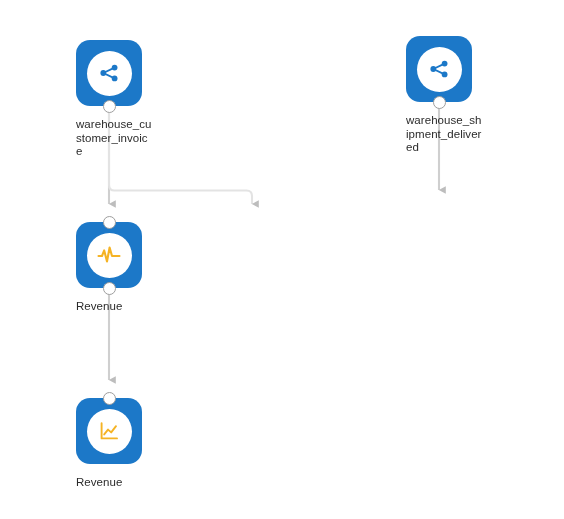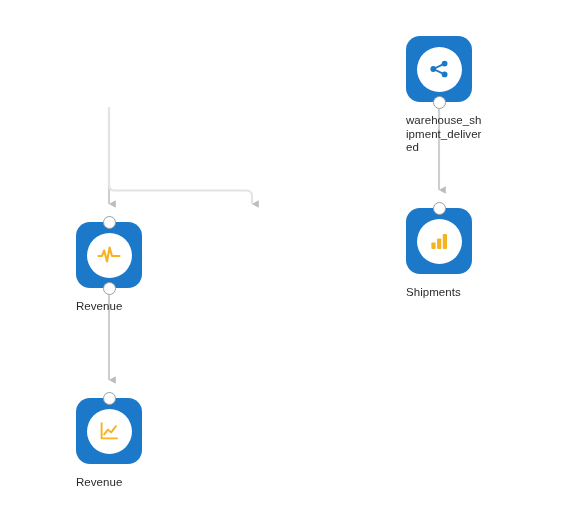--- a/index.html
+++ b/index.html
@@ -101,20 +101,37 @@
 
     <path d="M109 107 L109 204" fill="none" stroke="#cfcfcf" stroke-width="2.1" marker-end="url(#arrowhead)"></path>
 
     <path d="M109 107 L109 185 Q109 190.5 114.5 190.5 L246.5 190.5 Q252 190.5 252 196 L252 204" fill="none" stroke="#e3e3e3" stroke-width="2.1" marker-end="url(#arrowhead)"></path>
 
     <path d="M109 289 L109 380" fill="none" stroke="#cfcfcf" stroke-width="2.1" marker-end="url(#arrowhead)"></path>
 
     <path d="M439 103 L439 190" fill="none" stroke="#cfcfcf" stroke-width="2.1" marker-end="url(#arrowhead)"></path>
   </svg>
 
+  <div class="node" style="left:76px; top:40px;">
+    <div class="node-box">
+      <div class="node-disc">
+        <span>
+          <svg width="24" height="24" viewBox="0 0 24 24">
+            <circle cx="6.3" cy="12" r="2.9" fill="#1c78c8"></circle>
+            <circle cx="17.6" cy="6.6" r="2.9" fill="#1c78c8"></circle>
+            <circle cx="17.6" cy="17.4" r="2.9" fill="#1c78c8"></circle>
+            <path d="M6.3 12 L17.6 6.6" stroke="#1c78c8" stroke-width="1.9" fill="none"></path>
+            <path d="M6.3 12 L17.6 17.4" stroke="#1c78c8" stroke-width="1.9" fill="none"></path>
+          </svg>
+        </span>
+      </div>
+      <div class="port out"></div>
+    </div>
+    <div class="node-label wrapname">warehouse_customer_invoice</div>
+  </div>
 
   <div class="node" style="left:406px; top:36px;">
     <div class="node-box">
       <div class="node-disc">
         <span>
           <svg width="24" height="24" viewBox="0 0 24 24">
             <circle cx="6.3" cy="12" r="2.9" fill="#1c78c8"></circle>
             <circle cx="17.6" cy="6.6" r="2.9" fill="#1c78c8"></circle>
             <circle cx="17.6" cy="17.4" r="2.9" fill="#1c78c8"></circle>
             <path d="M6.3 12 L17.6 6.6" stroke="#1c78c8" stroke-width="1.9" fill="none"></path>
@@ -136,35 +153,20 @@
           </svg>
         </span>
       </div>
       <div class="port in"></div>
       <div class="port out"></div>
     </div>
     <div class="node-label short">Revenue</div>
   </div>
 
 
-  <div class="node" style="left:406px; top:208px;">
-    <div class="node-box">
-      <div class="node-disc">
-        <span>
-          <svg width="24" height="24" viewBox="0 0 24 24">
-            <rect x="4.4" y="13.4" width="4.2" height="6.6" rx="0.9" fill="#f5b324"></rect>
-            <rect x="10.1" y="9.4" width="4.2" height="10.6" rx="0.9" fill="#f5b324"></rect>
-            <rect x="15.8" y="5.0" width="4.2" height="15" rx="0.9" fill="#f5b324"></rect>
-          </svg>
-        </span>
-      </div>
-      <div class="port in"></div>
-    </div>
-    <div class="node-label short">Shipments</div>
-  </div>
 
   <div class="node" style="left:76px; top:398px;">
     <div class="node-box">
       <div class="node-disc">
         <span>
           <svg width="24" height="24" viewBox="0 0 24 24">
             <path d="M4.6 4.2 L4.6 19.4 L20 19.4" fill="none" stroke="#f5b324" stroke-width="1.9" stroke-linecap="round" stroke-linejoin="round"></path>
             <path d="M7.2 15.4 L11 10.6 L14.2 13.4 L19 7.2" fill="none" stroke="#f5b324" stroke-width="1.9" stroke-linecap="round" stroke-linejoin="round"></path>
           </svg>
         </span>

